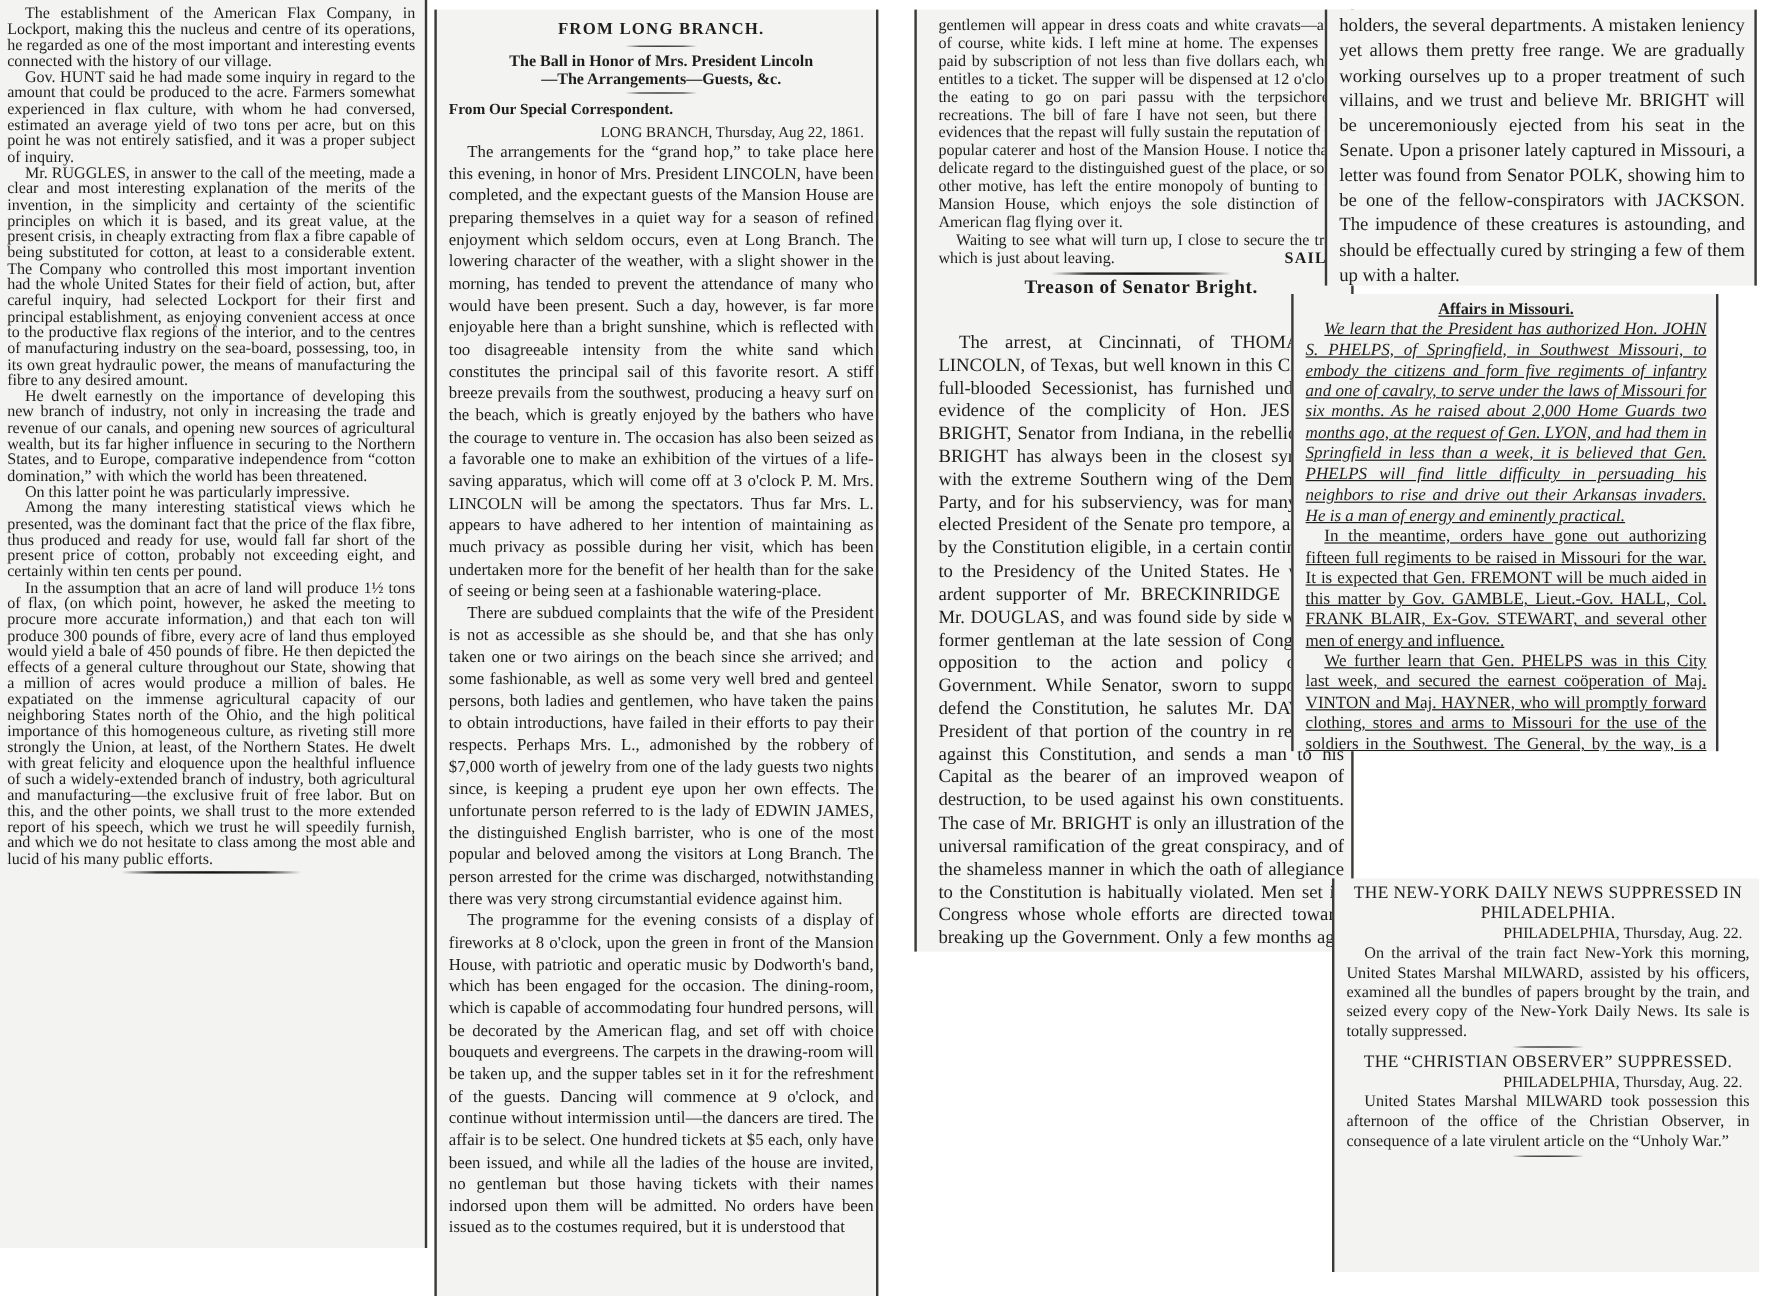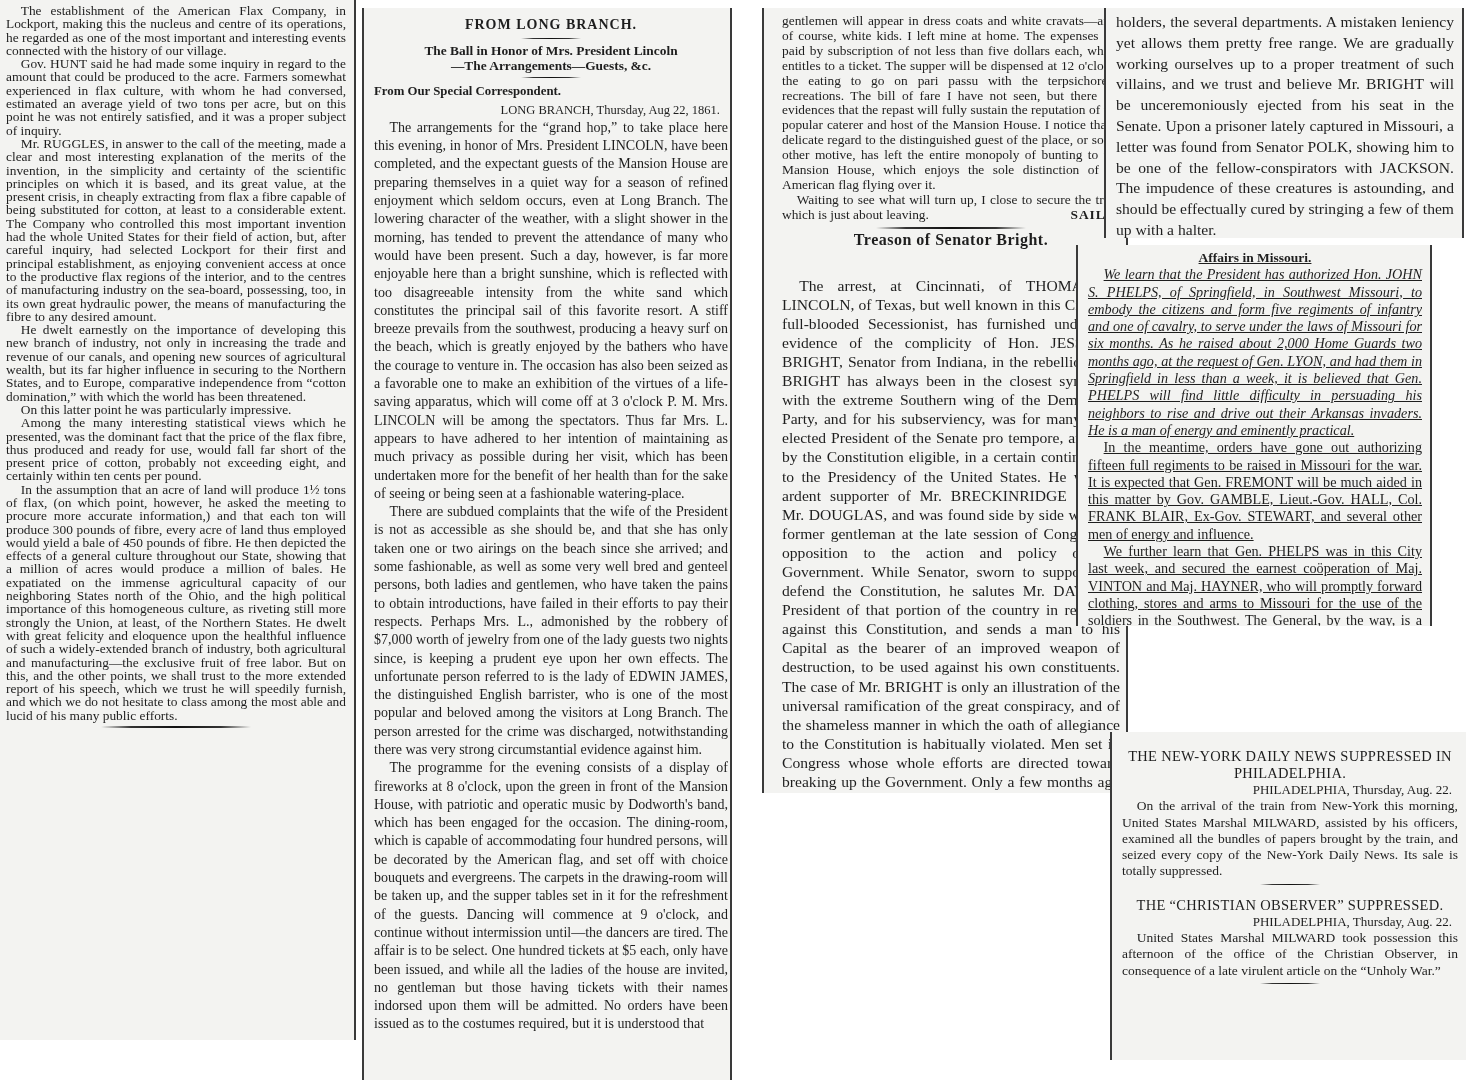--- a/index.html
+++ b/index.html
@@ -24,21 +24,21 @@
     text-indent:1.1em;
     hyphens:manual;
   }
   .para.noindent { text-indent:0; }
   .it { font-style:italic; }
   .rule {
     width:150px; height:2px; margin:4px auto;
     background:linear-gradient(90deg,transparent,#333 20%,#111 50%,#333 80%,transparent);
   }
   .rule.short { width:60px; height:1px; }
-  .head-main { text-align:center; font-weight:bold; letter-spacing:1px;margin-top:12px; }
+  .head-main { text-align:center; font-weight:bold; letter-spacing:1px; }
   .head-sub { text-align:center; font-weight:bold; }
   .dateline { text-align:right; }
   .sig { float:right; font-weight:bold; letter-spacing:1px; }
 
   
   #col1 { left:0; top:0; width:356px; height:1040px; padding:4px 8px 0 6px; font-size:13.4px; line-height:13.3px; }
   
   #col2 { left:362px; top:8px; width:370px; height:1072px; padding:6px 2px 0 10px; font-size:14px; line-height:18.3px; }
   #col2 .head-main { font-size:14px; margin-top:2px; }
   #col2 .head-sub { font-size:13.4px; line-height:15px; }
@@ -105,19 +105,19 @@
   <div class="head-sub">Affairs in Missouri.</div>
   <p class="para it">We learn that the President has authorized Hon. JOHN S. PHELPS, of Springfield, in Southwest Missouri, to embody the citizens and form five regiments of infantry and one of cavalry, to serve under the laws of Missouri for six months. As he raised about 2,000 Home Guards two months ago, at the request of Gen. LYON, and had them in Springfield in less than a week, it is believed that Gen. PHELPS will find little difficulty in persuading his neighbors to rise and drive out their Arkansas invaders. He is a man of energy and eminently practical.</p>
   <p class="para">In the meantime, orders have gone out authorizing fifteen full regiments to be raised in Missouri for the war. It is expected that Gen. FREMONT will be much aided in this matter by Gov. GAMBLE, Lieut.-Gov. HALL, Col. FRANK BLAIR, Ex-Gov. STEWART, and several other men of energy and influence.</p>
   <p class="para">We further learn that Gen. PHELPS was in this City last week, and secured the earnest coöperation of Maj. VINTON and Maj. HAYNER, who will promptly forward clothing, stores and arms to Missouri for the use of the soldiers in the Southwest. The General, by the way, is a cousin of JOHN J. PHELPS, and brother-in-law of A. R. ENO, of this City.</p>
   <div class="rule"></div>
 </div>
 
 <div class="clip bl" id="col4c">
   <div class="head-main">THE NEW-YORK DAILY NEWS SUPPRESSED IN PHILADELPHIA.</div>
   <div class="dateline">PHILADELPHIA, Thursday, Aug. 22.</div>
-  <p class="para">On the arrival of the train from New-York this morning, United States Marshal MILWARD, assisted by his officers, examined all the bundles of papers brought by the train, and seized every copy of the New-York Daily News. Its sale is totally suppressed.</p>
+  <p class="para">On the arrival of the train fact New-York this morning, United States Marshal MILWARD, assisted by his officers, examined all the bundles of papers brought by the train, and seized every copy of the New-York Daily News. Its sale is totally suppressed.</p>
   <div class="rule short"></div>
   <div class="head-main">THE “CHRISTIAN OBSERVER” SUPPRESSED.</div>
   <div class="dateline">PHILADELPHIA, Thursday, Aug. 22.</div>
   <p class="para">United States Marshal MILWARD took possession this afternoon of the office of the Christian Observer, in consequence of a late virulent article on the “Unholy War.”</p>
   <div class="rule short"></div>
 </div>
 
 </body></html>

